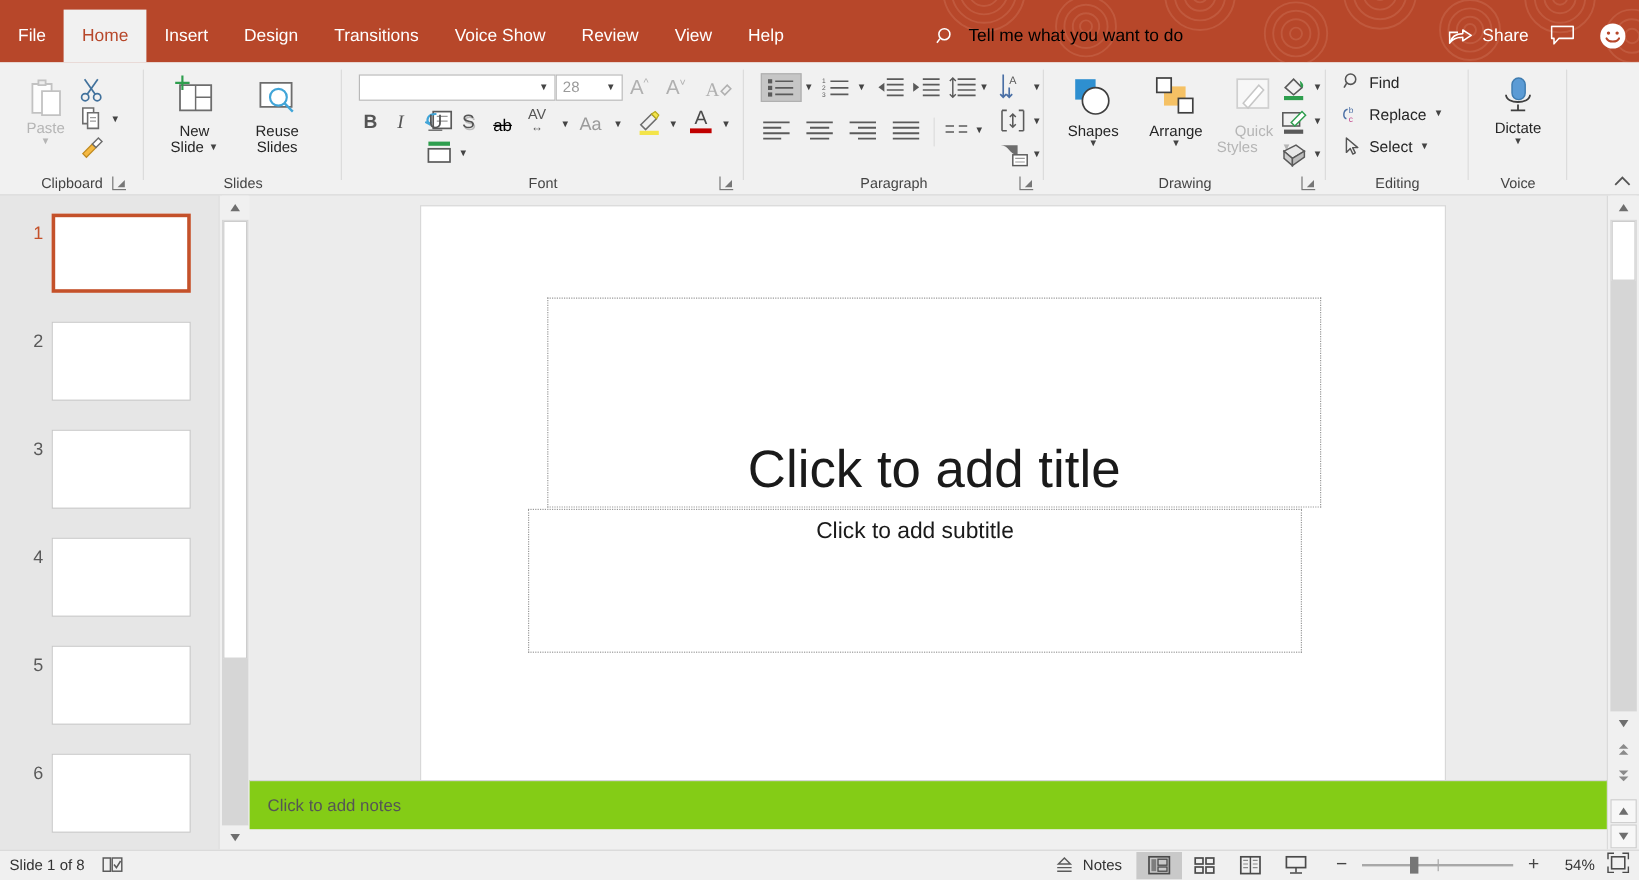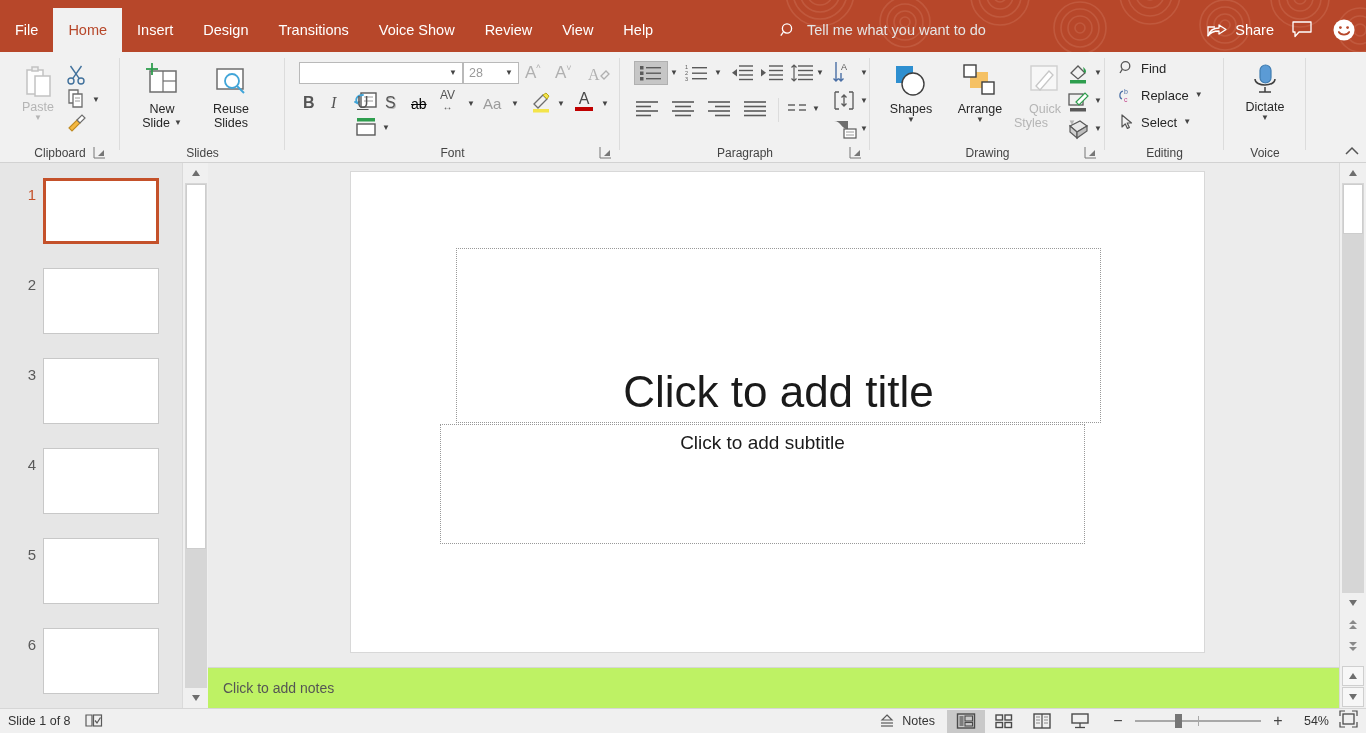--- a/index.html
+++ b/index.html
@@ -30,21 +30,21 @@
     display: flex; align-items: center; padding: 0 15px;
     color: #ffffff; font-size: 14.5px; height: 44px; line-height: 44px;
     white-space: nowrap; cursor: default;
   }
   .tab.active {
     background: #f1f1f1; color: #b7472a;
   }
   .tellme {
     position: absolute; left: 780px; top: 8px; height: 44px;
     display: flex; align-items: center; gap: 10px;
-    color: #e5e5e5; font-size: 14.5px; white-space: nowrap;
+    color: #000000; font-size: 14.5px; white-space: nowrap;
   }
   .tr-right {
     position: absolute; right: 10px; top: 8px; height: 44px;
     display: flex; align-items: center; gap: 18px; color: #fff;
   }
   .share { display: flex; align-items: center; gap: 8px; font-size: 14.5px; }
 
   
   .ribbon {
     position: absolute; left: 0; top: 52px; width: 1366px; height: 111px;
@@ -157,22 +157,22 @@
   .ph-sub span { font-size: 19px; color: #1a1a1a; }
 
   
   .ssb {
     position: absolute; left: 1339px; top: 163px; width: 27px; height: 545px;
     background: #f0f0f0; border-left: 1px solid #dadada;
   }
 
   
   .notespane {
-    position: absolute; left: 208px; top: 667px; width: 1131px; height: 41px;
-    background: #bef264; border-top: 1px solid #d6d6d6;
+    position: absolute; left: 208px; top: 650px; width: 1131px; height: 41px;
+    background: #84cc16; border-top: 1px solid #d6d6d6;
     display: flex; align-items: center;
   }
   .notespane span {
     margin-left: 15px; font-size: 14px; color: #555;
   }
 
   
   .statusbar {
     position: absolute; left: 0; top: 708px; width: 1366px; height: 25px;
     background: #f0f0f0; border-top: 1px solid #d6d6d6;

